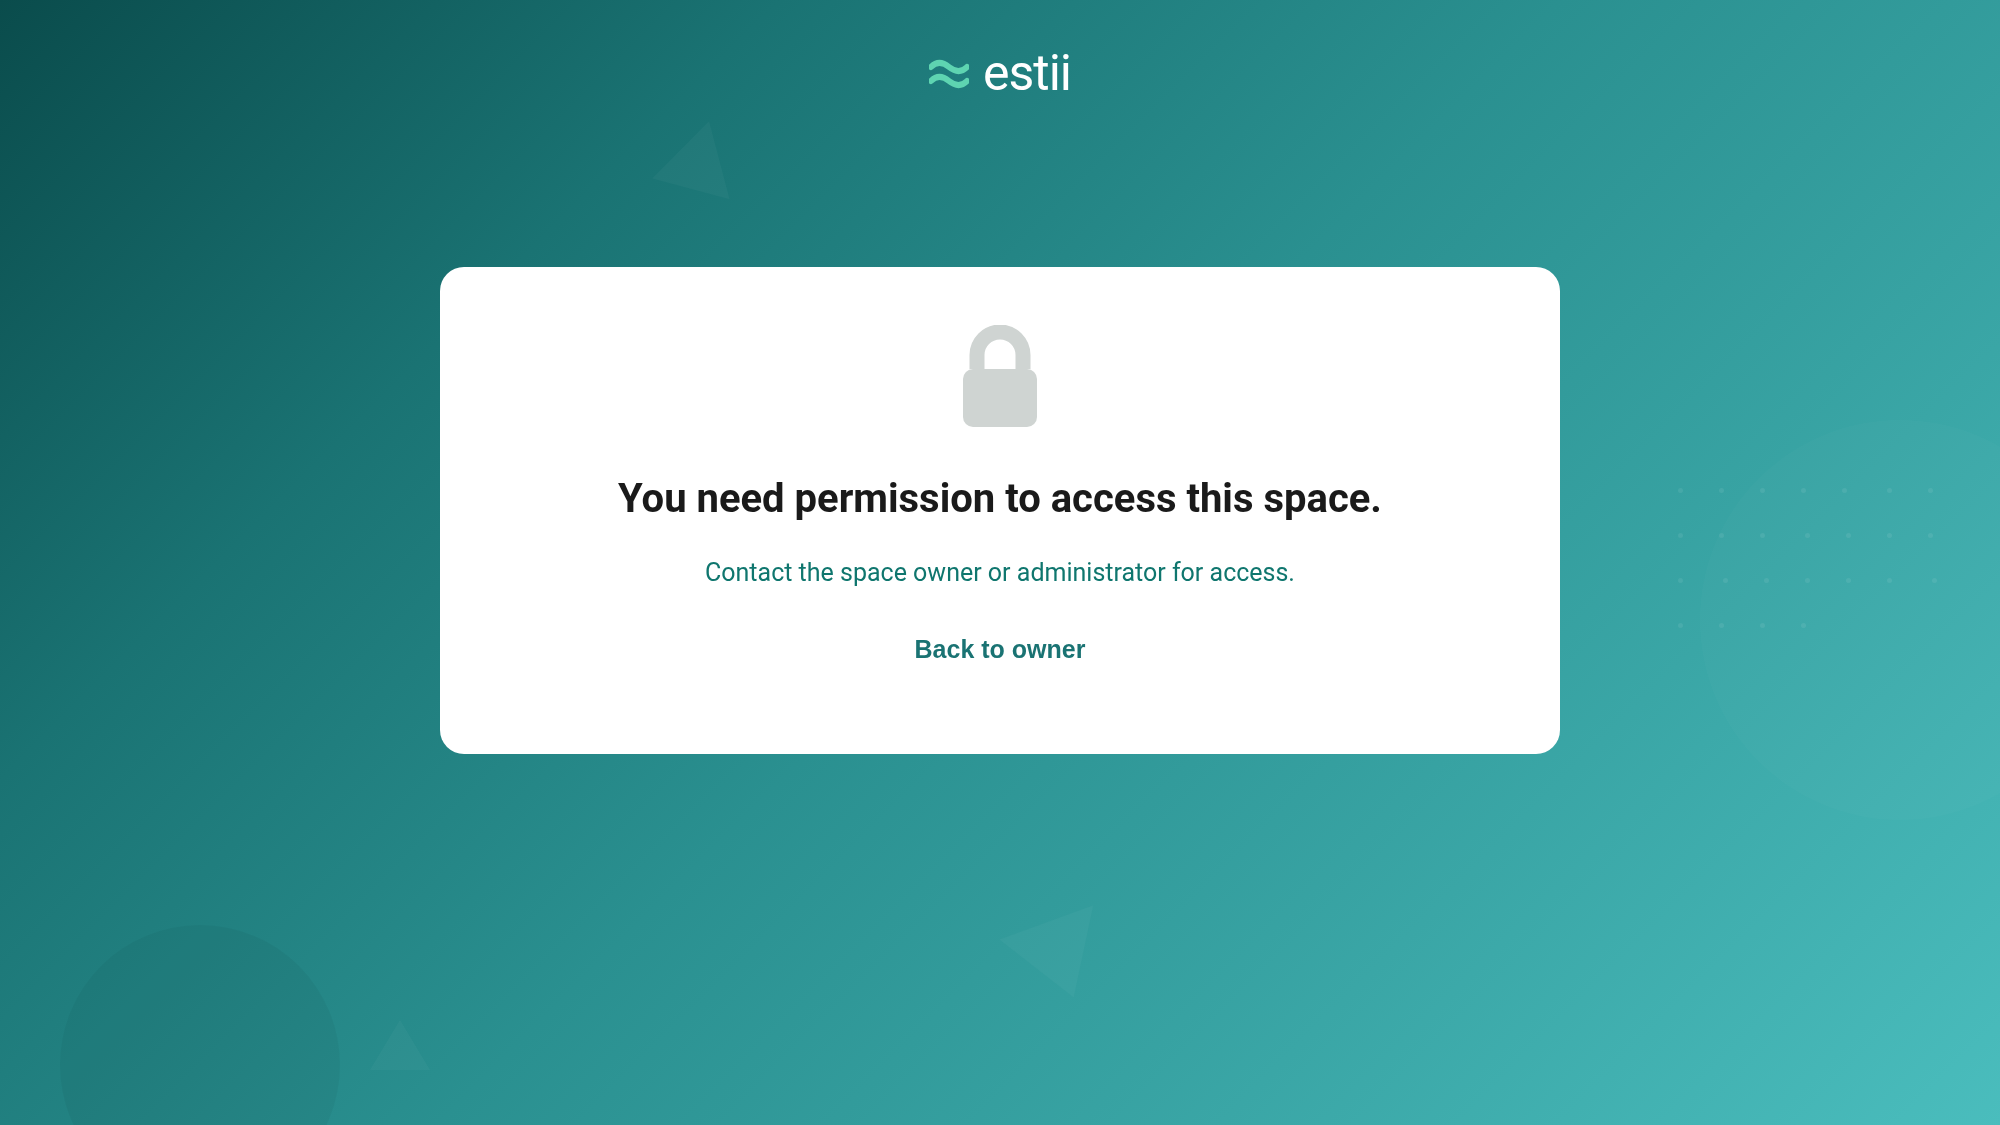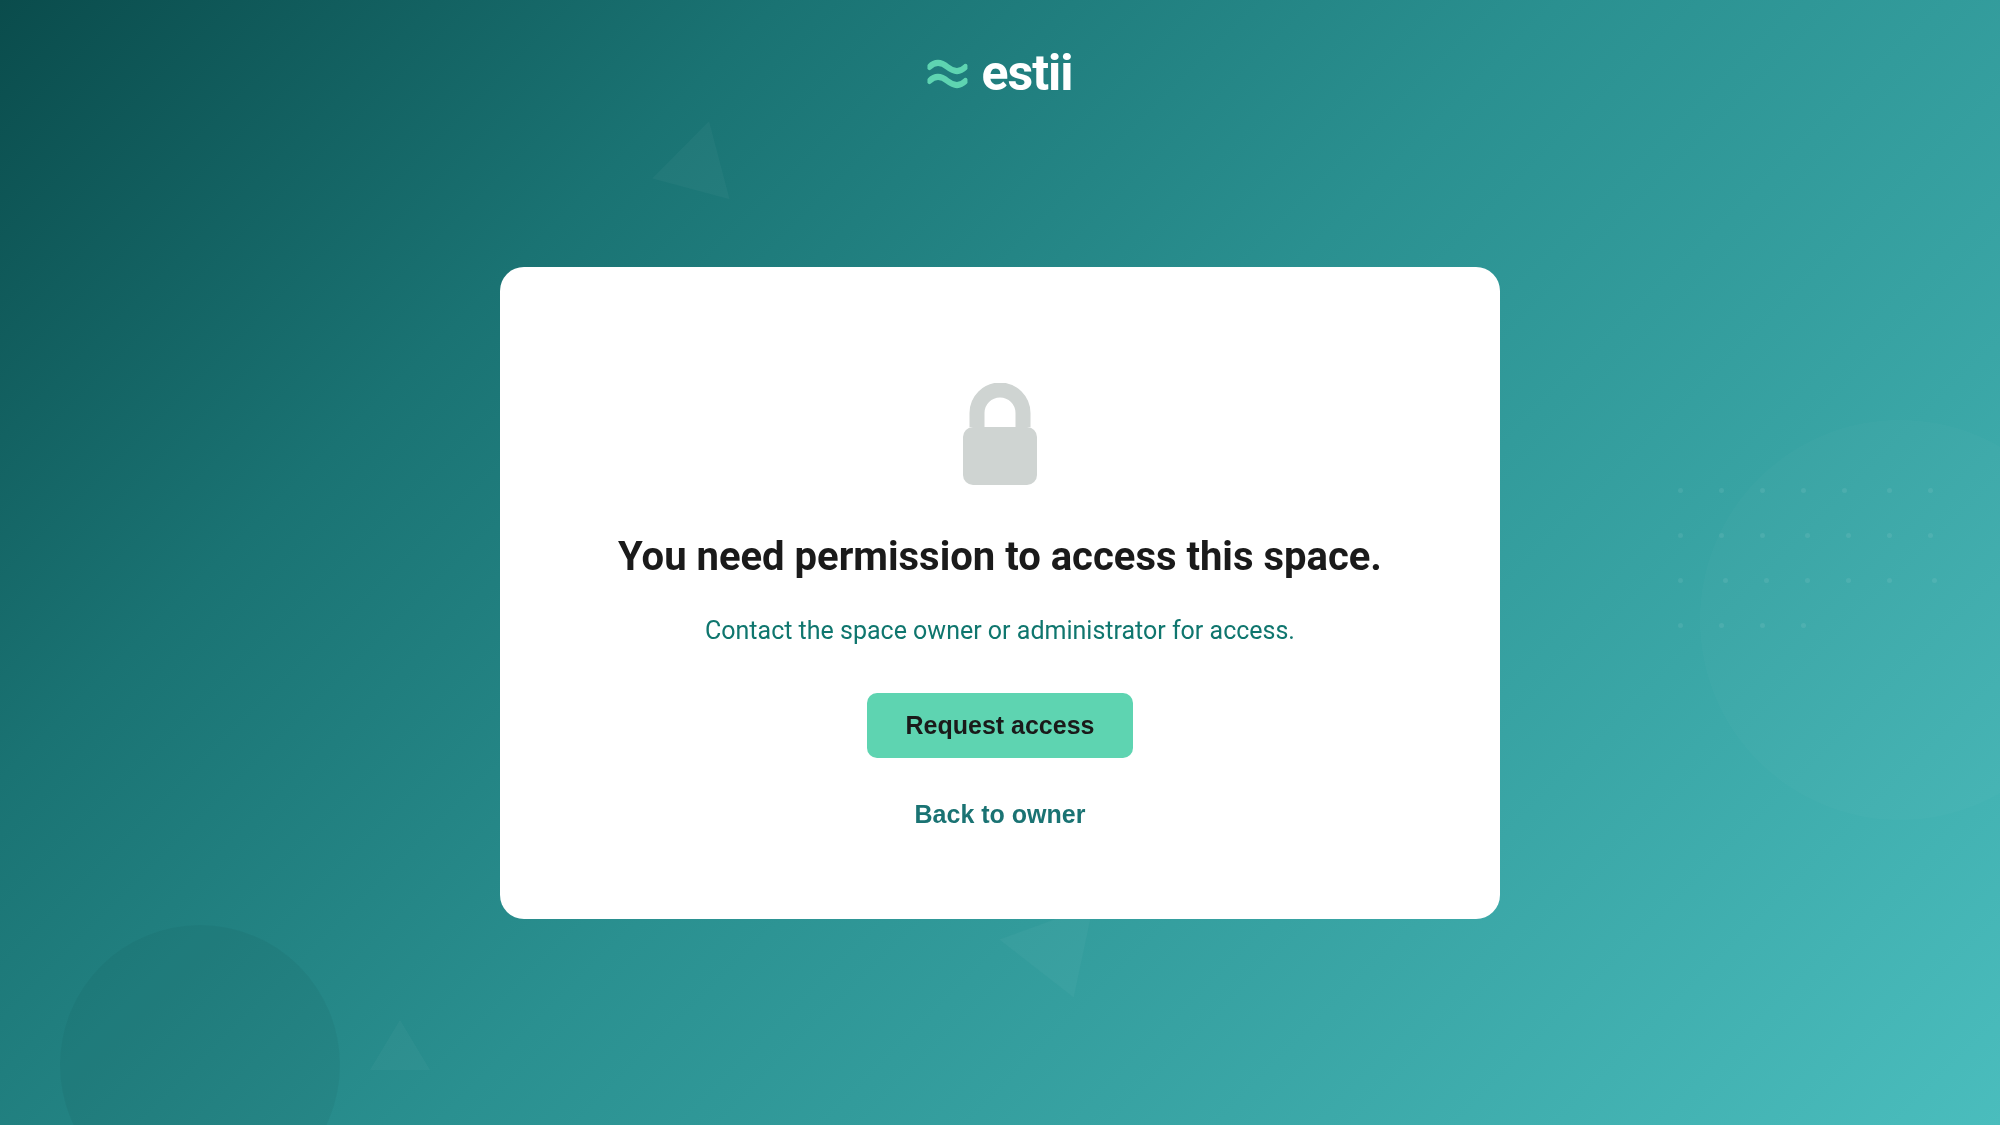--- a/index.html
+++ b/index.html
@@ -102,34 +102,34 @@
     }
     
     .logo-icon {
       display: flex;
       align-items: center;
     }
     
     .logo-text {
       color: #ffffff;
       font-size: 50px;
-      font-weight: 700;
+      font-weight: 400;
       letter-spacing: -1px;
     }
     
     
     .card {
       position: absolute;
       top: 267px;
       left: 50%;
       transform: translateX(-50%);
-      width: 1000px;
+      width: 1120px;
       background: #ffffff;
       border-radius: 24px;
-      padding: 116px 60px 90px 60px;
+      padding: 58px 60px 90px 60px;
       display: flex;
       flex-direction: column;
       align-items: center;
     }
     
     .lock-icon {
       margin-bottom: 44px;
     }
     
     .heading {
@@ -197,15 +197,14 @@
 
 <div class="card">
   <div class="lock-icon">
     <svg width="90" height="102" viewBox="0 0 90 102" fill="#cfd4d2">
       <rect x="8" y="44" width="74" height="58" rx="10"></rect>
       <path d="M22 44 V30 a23 23 0 0 1 46 0 V44" fill="none" stroke="#cfd4d2" stroke-width="15"></path>
     </svg>
   </div>
   <h1 class="heading">You need permission to access this space.</h1>
   <p class="subtext">Contact the space owner or administrator for access.</p>
-  <button class="primary-button">Request access</button>
   <button class="link-button">Back to owner</button>
 </div>
 
 </body></html>

